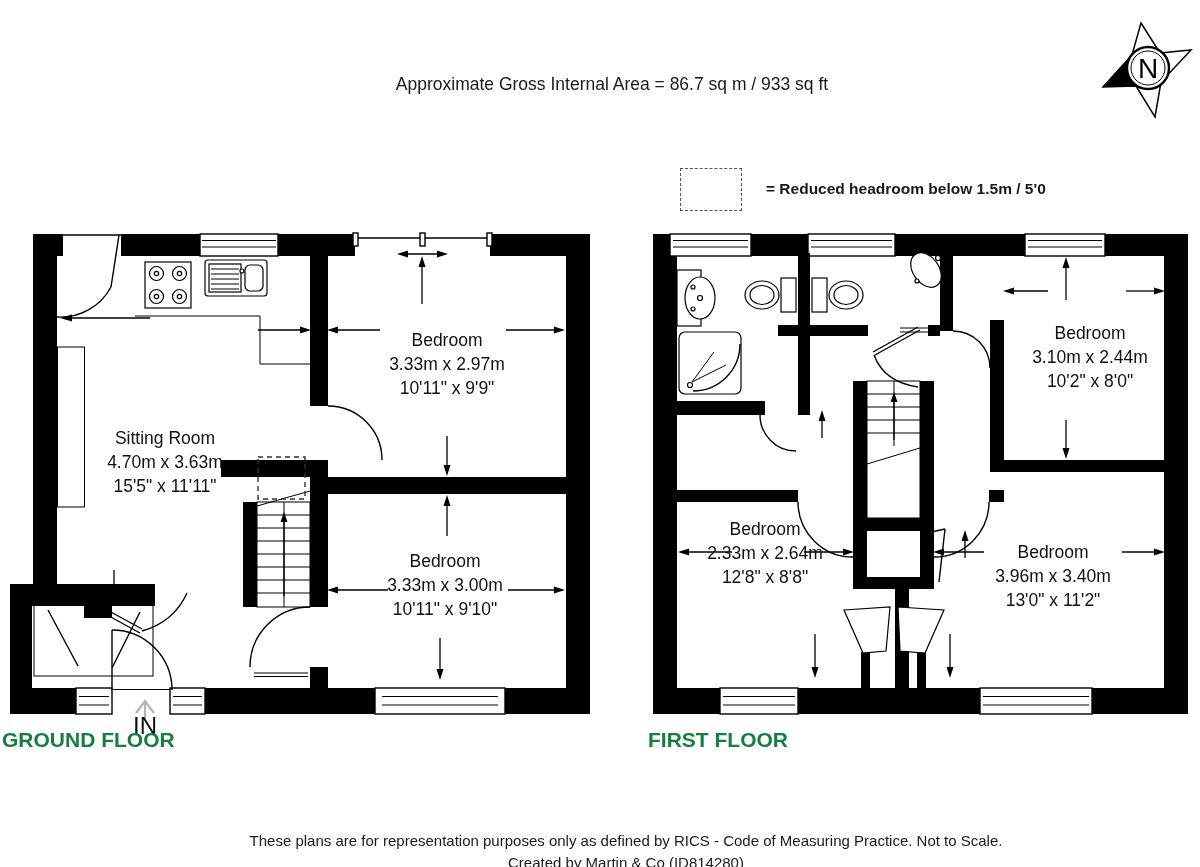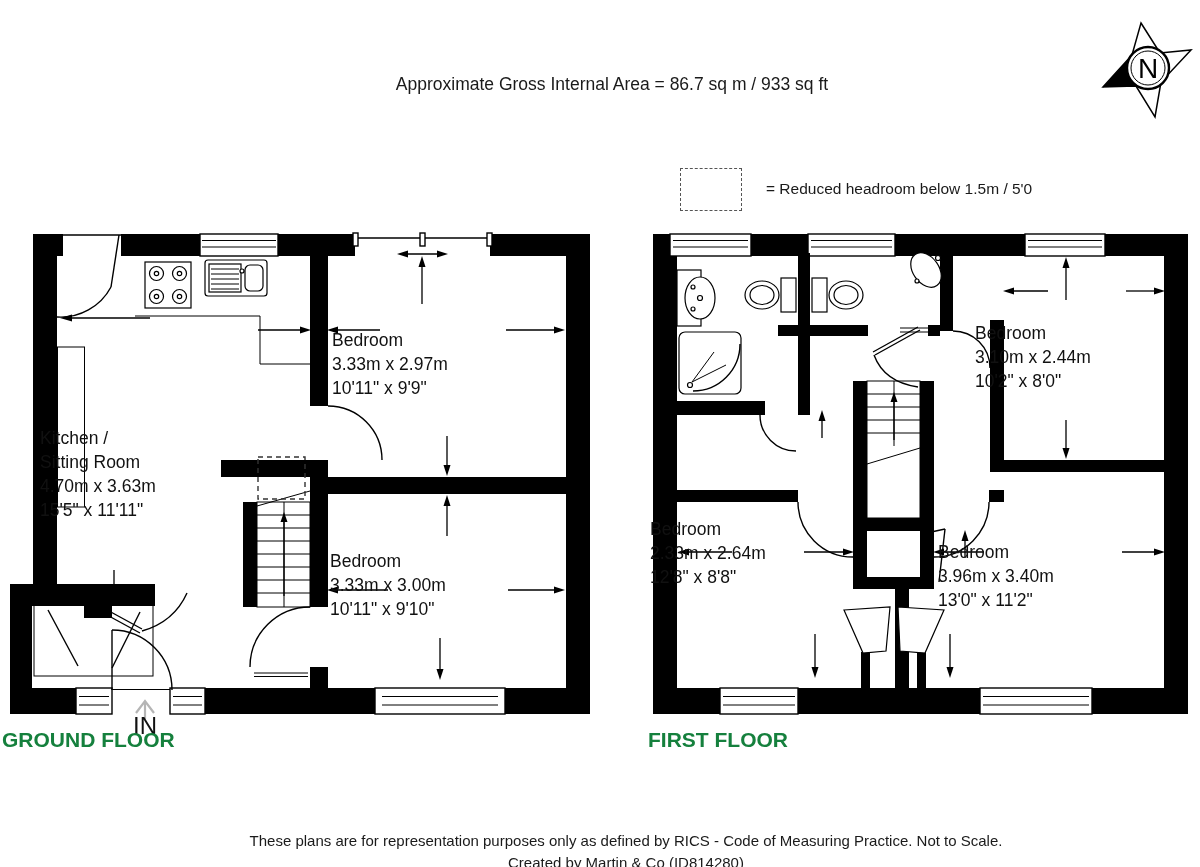--- a/index.html
+++ b/index.html
@@ -2,23 +2,23 @@
 <html><head>
 <meta charset="utf-8">
 <style>
   html,body{margin:0;padding:0;background:#fff;}
   .canvas{position:relative;width:1200px;height:867px;background:#fff;overflow:hidden;
           font-family:"Liberation Sans",sans-serif;color:#111;margin-top:12px;}
   .hdr{position:absolute;left:24px;top:62px;width:1176px;text-align:center;
        font-size:17.5px;color:#1a1a1a;}
   .legend-box{position:absolute;left:680px;top:156px;width:60px;height:41px;
        border:1.7px dashed #555;}
-  .legend-text{position:absolute;left:766px;top:168px;font-size:15.5px;color:#1a1a1a;}
+  .legend-text{position:absolute;left:766px;top:168px;font-size:15.5px;color:#1a1a1a;font-weight:bold;}
   .plan{position:absolute;}
-  .room-label{position:absolute;text-align:left;font-size:17.5px;line-height:24px;color:#111;}
+  .room-label{position:absolute;text-align:center;font-size:17.5px;line-height:24px;color:#111;}
   .room-label span{display:block;}
   .in-label{position:absolute;left:95px;top:700px;width:100px;text-align:center;
        font-size:24px;color:#111;}
   .floor-title{position:absolute;top:716px;font-size:21px;font-weight:bold;color:#15803d;}
   .ft1{left:2px;} .ft2{left:648px;}
   .footer{position:absolute;left:0;width:1200px;text-align:center;font-size:15px;color:#1a1a1a;padding-left:26px;}
   .f1{top:820px;} .f2{top:842px;}
   svg .wall{fill:#000;stroke:none;}
   svg .thin{stroke:#000;stroke-width:1.4;fill:none;}
   svg .fix{stroke:#000;stroke-width:1.2;fill:#fff;}
@@ -306,21 +306,20 @@
       <line class="arr" x1="336" y1="328" x2="294" y2="328"></line>
         <polygon class="arrh" points="285,328 296,324.5 296,331.5"></polygon>
       <line class="arr" x1="474" y1="328" x2="508" y2="328"></line>
         <polygon class="arrh" points="517,328 506,324.5 506,331.5"></polygon>
       <line class="arr" x1="302" y1="410" x2="302" y2="446"></line>
         <polygon class="arrh" points="302,454 298.5,443 305.5,443"></polygon>
     </g>
   </svg>
 
   <div class="room-label" style="left:40px;top:414px;width:250px">
-    <span>Kitchen /</span>
     <span>Sitting Room</span>
     <span>4.70m x 3.63m</span>
     <span>15'5" x 11'11"</span>
   </div>
   <div class="room-label" style="left:332px;top:316px;width:230px">
     <span>Bedroom</span>
     <span>3.33m x 2.97m</span>
     <span>10'11" x 9'9"</span>
   </div>
   <div class="room-label" style="left:330px;top:537px;width:230px">

